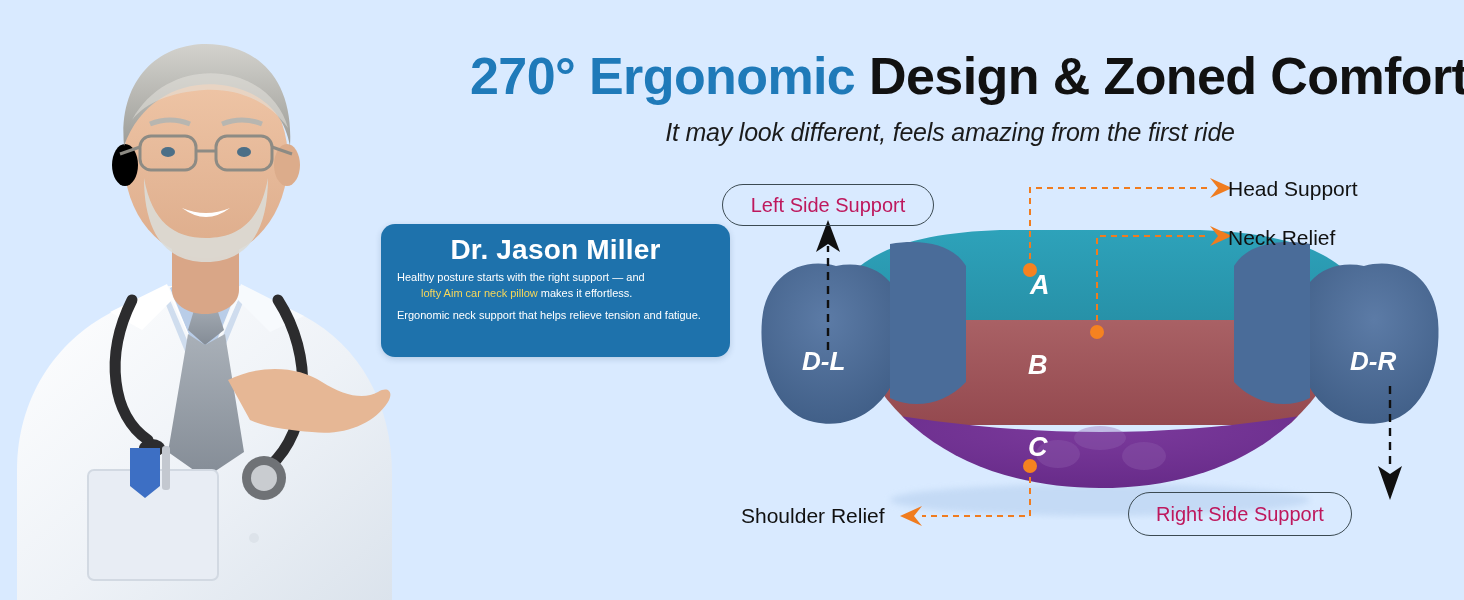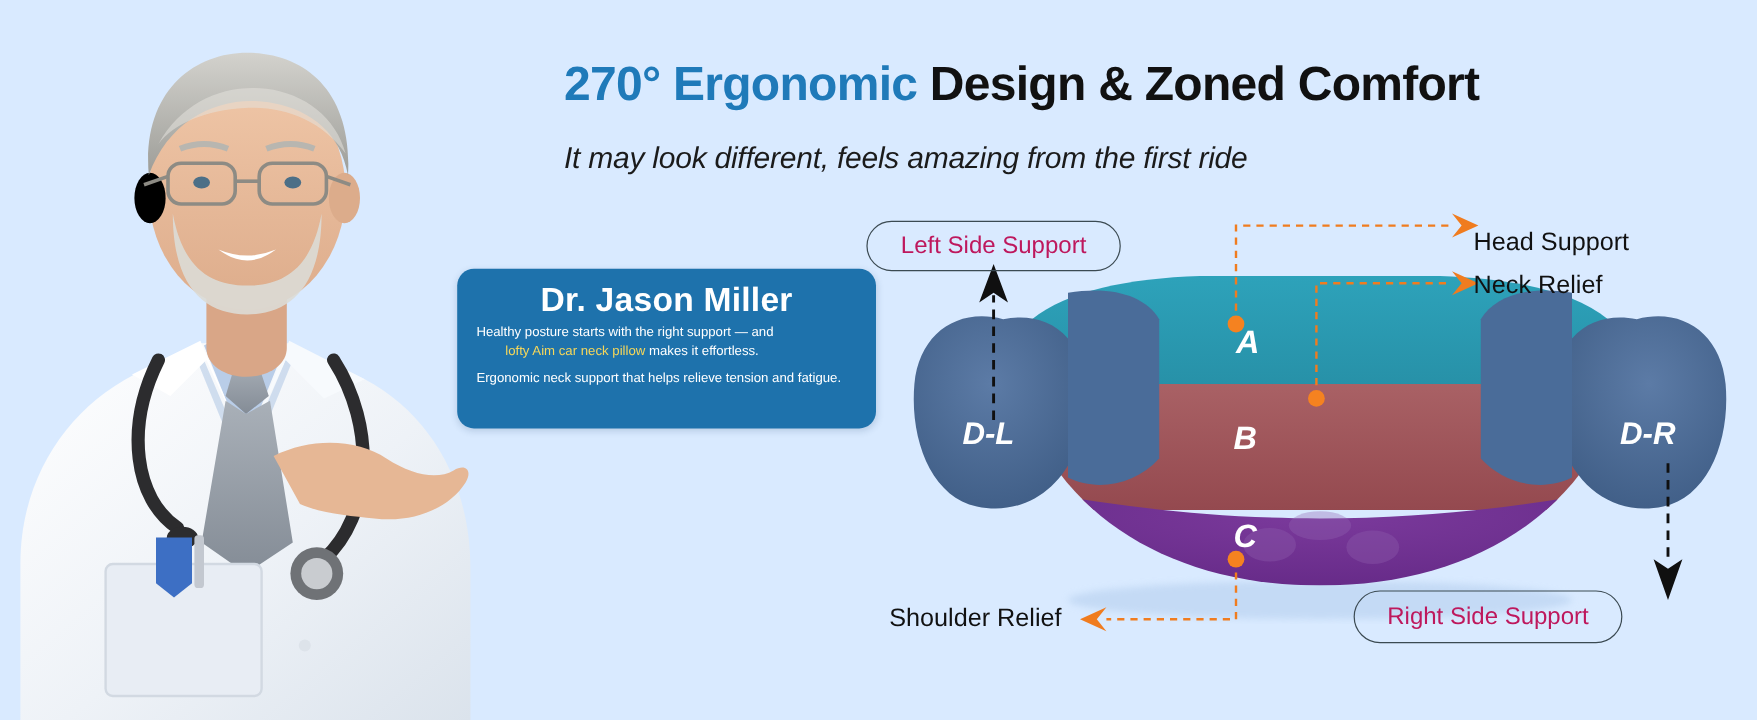--- a/index.html
+++ b/index.html
@@ -11,30 +11,30 @@
   }
   .stage{position:absolute;inset:0;background:#d9eaff;}
 
   
   .doctor-wrap{position:absolute;left:0;top:0;width:400px;height:600px;overflow:hidden;}
   .doc-svg{position:absolute;left:-8px;top:0;}
 
   
   .headline{
     position:absolute;left:470px;top:50px;width:960px;
-    text-align:left;
-    font-size:40px;font-weight:bold;line-height:1.02;
+    text-align:center;
+    font-size:52px;font-weight:bold;line-height:1.02;
     letter-spacing:-0.6px;
     white-space:nowrap;
   }
   .headline .accent{color:#1f7ab9;}
   .headline .dark{color:#111111;}
   .subhead{
     position:absolute;left:470px;top:118px;width:960px;
-    text-align:left;
+    text-align:center;
     font-style:italic;font-size:25px;color:#1b1b1b;
     letter-spacing:-0.2px;white-space:nowrap;
   }
 
   
   .doc-card{
     position:absolute;left:381px;top:224px;width:349px;height:133px;
     background:#1e72ac;border-radius:14px;
     box-shadow:0 2px 6px rgba(20,60,100,.18);
     padding:0;box-sizing:border-box;
@@ -62,21 +62,21 @@
     font-size:20px;
     display:flex;align-items:center;justify-content:center;
     white-space:nowrap;
   }
   #pill-left{left:722px;top:184px;width:210px;height:40px;}
   #pill-right{left:1128px;top:492px;width:222px;height:42px;text-align:right;}
 
   .flat-label{
     position:absolute;color:#111;font-size:21px;white-space:nowrap;
   }
-  #lbl-head{left:1228px;top:177px;margin-top:13px;}
+  #lbl-head{left:1228px;top:177px;}
   #lbl-neck{left:1228px;top:226px;}
   #lbl-shoulder{left:741px;top:504px;}
 </style>
 </head>
 <body>
 
 <div class="stage">
 
   <div class="doctor-wrap">
     <svg class="doc-svg" width="420" height="600" viewBox="0 0 420 600">

